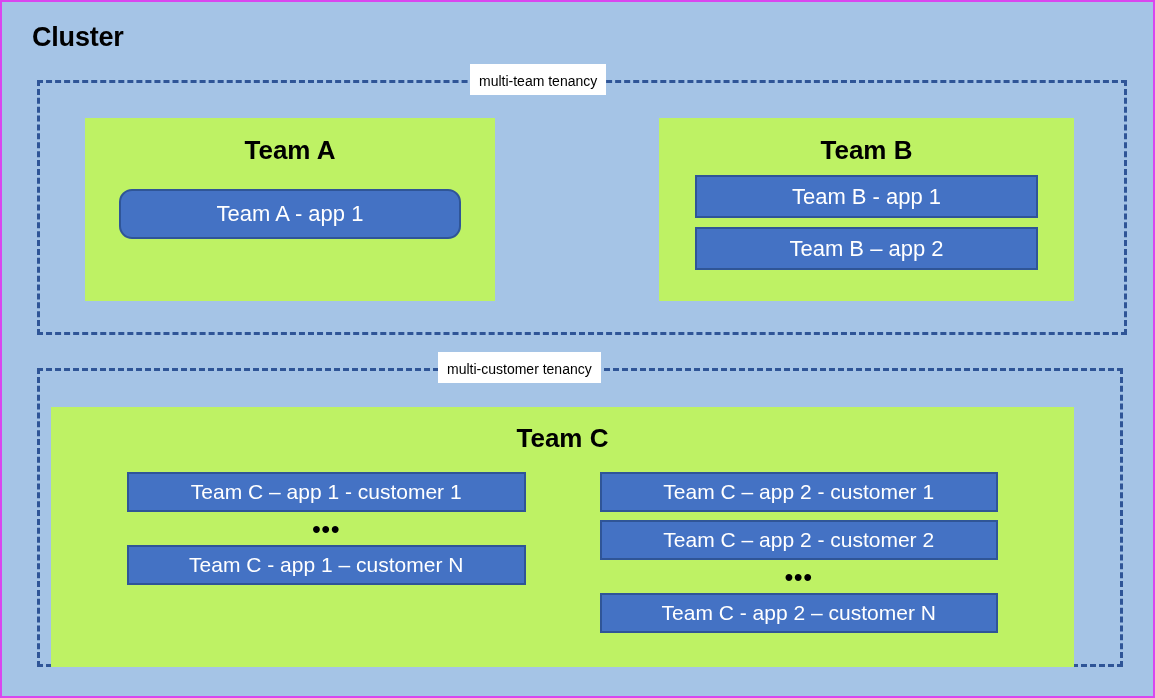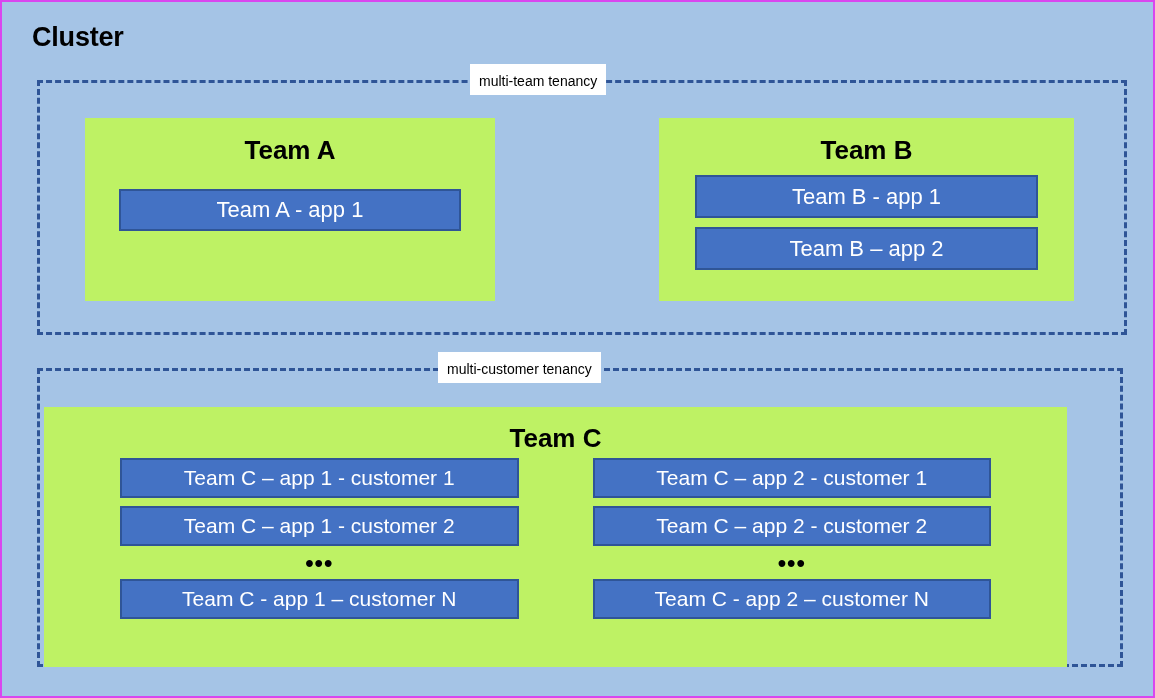--- a/index.html
+++ b/index.html
@@ -85,21 +85,21 @@
     width: 410px;
     height: 183px;
   }
   #team-panel-b {
     left: 657px;
     top: 116px;
     width: 415px;
     height: 183px;
   }
   #team-panel-c {
-    left: 42px;
+    left: 49px;
     top: 405px;
     width: 1023px;
     height: 260px;
   }
 
   .team-title {
     text-align: center;
     font-size: 26px;
     font-weight: bold;
     color: #000000;
@@ -125,38 +125,39 @@
     justify-content: center;
     white-space: nowrap;
   }
 
   
   #team-a-apps {
     margin-top: 23px;
     padding: 0 34px;
   }
   #team-a-apps .app-box {
-    height: 42px;
+    height: 50px;
+    border-radius: 13px;
   }
 
   
   #team-b-apps {
     margin-top: 9px;
     padding: 0 36px;
     display: flex;
     flex-direction: column;
     gap: 9px;
   }
   #team-b-apps .app-box {
     height: 43px;
   }
 
   
   #team-c-columns {
-    margin-top: 4px;
+    margin-top: 18px;
     padding: 0 76px;
     display: flex;
     justify-content: space-between;
     gap: 74px;
   }
   .team-c-column {
     flex: 1 1 0;
     display: flex;
     flex-direction: column;
   }
@@ -208,21 +209,20 @@
 
   <div class="tenancy-label" id="label-multi-customer">multi-customer tenancy</div>
 
   <div class="team-panel" id="team-panel-c">
     <div class="team-title">Team C</div>
 
     <div id="team-c-columns">
 
       <div class="team-c-column">
         <div class="app-box">Team C – app 1 - customer 1</div>
-        <div class="app-box">Team C – app 1 - customer 2</div>
         <div class="ellipsis">•••</div>
         <div class="app-box">Team C - app 1 – customer N</div>
       </div>
 
       <div class="team-c-column">
         <div class="app-box">Team C – app 2 - customer 1</div>
         <div class="app-box">Team C – app 2 - customer 2</div>
         <div class="ellipsis">•••</div>
         <div class="app-box">Team C - app 2 – customer N</div>
       </div>

